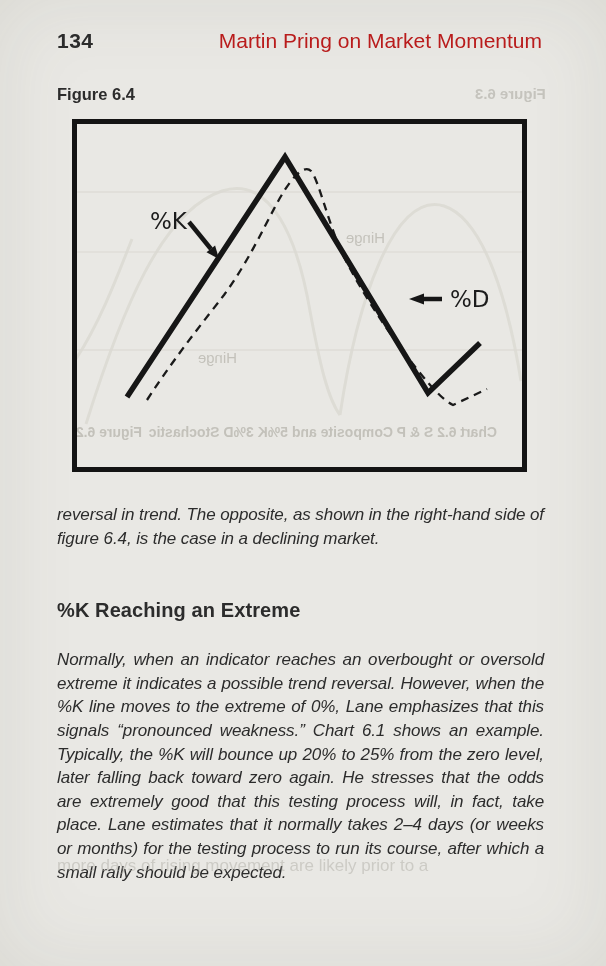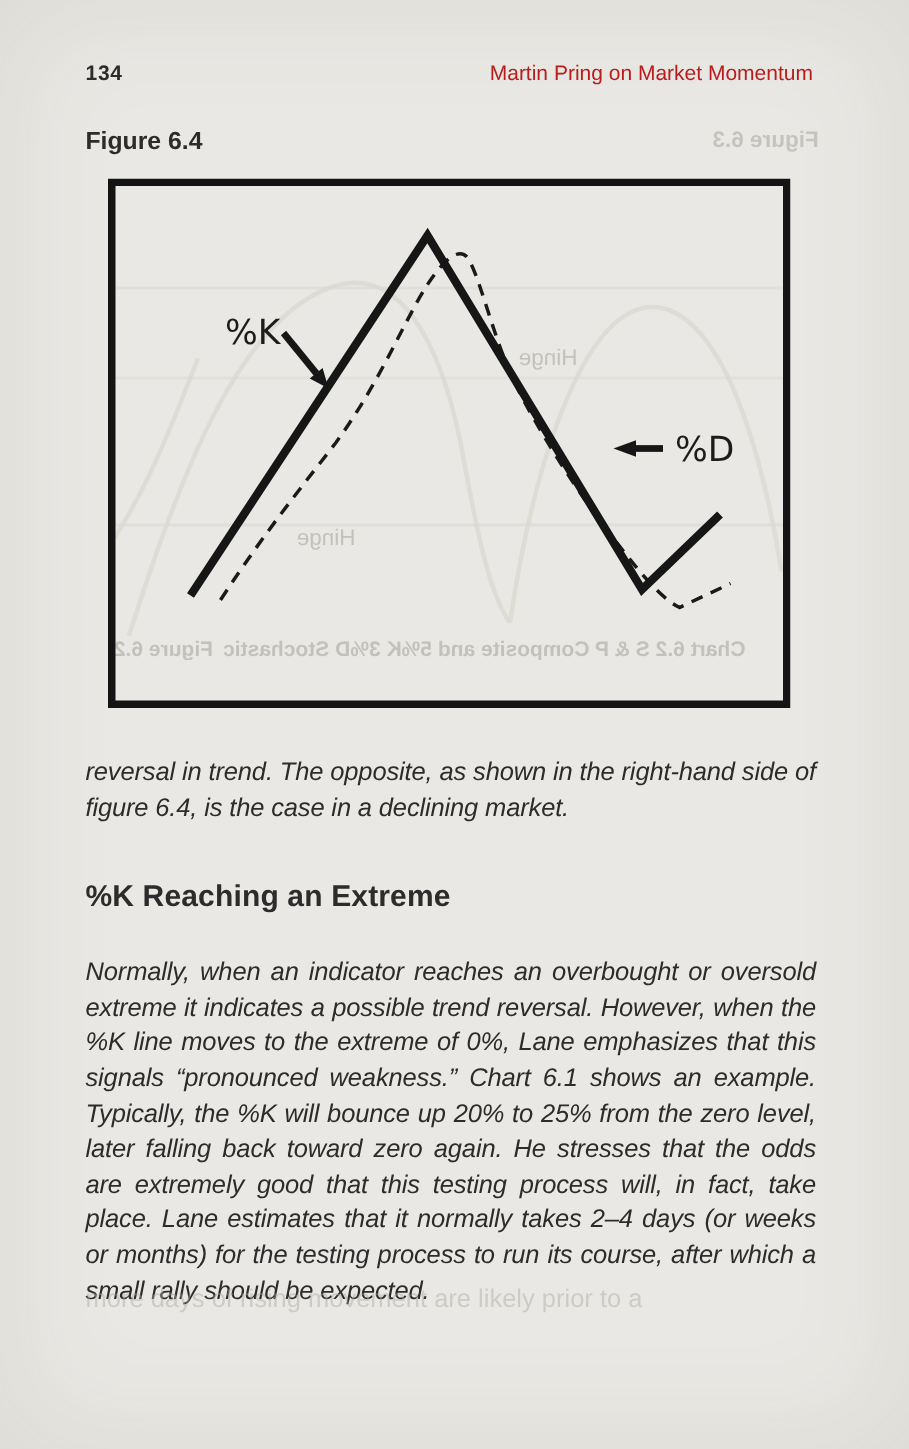--- a/index.html
+++ b/index.html
@@ -7,23 +7,23 @@
     position:relative;
     width:606px;height:966px;
     margin:0 auto;
     background:#e9e8e4;
     box-shadow:inset 0 0 80px rgba(90,85,70,0.10);
     overflow:hidden;
     font-family:"Liberation Sans",sans-serif;
     color:#2c2c2c;
   }
   .running-header{
-    position:absolute;top:40px;left:57px;right:64px;
+    position:absolute;top:29px;left:57px;right:64px;
     display:flex;justify-content:space-between;align-items:center;
-    font-size:14px;
+    font-size:21px;
   }
   .page-number{font-weight:bold;letter-spacing:0.5px;}
   .running-title{font-weight:normal;color:#b91c1c;}
   .figure-label{
     position:absolute;top:85px;left:57px;
     font-size:16.5px;font-weight:bold;text-align:center;
   }
   .bleed-fig-label{
     position:absolute;top:85px;right:60px;
     font-size:15px;font-weight:bold;
@@ -32,21 +32,21 @@
   }
   .figure-svg{position:absolute;left:72px;top:119px;}
   .body-text{
     position:absolute;left:57px;top:503px;width:487px;
     font-size:17px;line-height:23.6px;
     text-align:justify;
     letter-spacing:-0.1px;
   }
   .body-text p{margin:0;font-style:italic;}
   .body-text h2{
-    margin:37px 0 27px 0;
+    margin:49px 0 27px 0;
     font-size:20px;line-height:22px;
     letter-spacing:0.1px;
   }
   .para-last{text-indent:24px;}
   .ghost-line{
     position:absolute;left:57px;top:856px;width:487px;
     font-size:17px;color:#aaa8a0;opacity:0.45;
     text-align:justify;
   }
   .fig-text{

